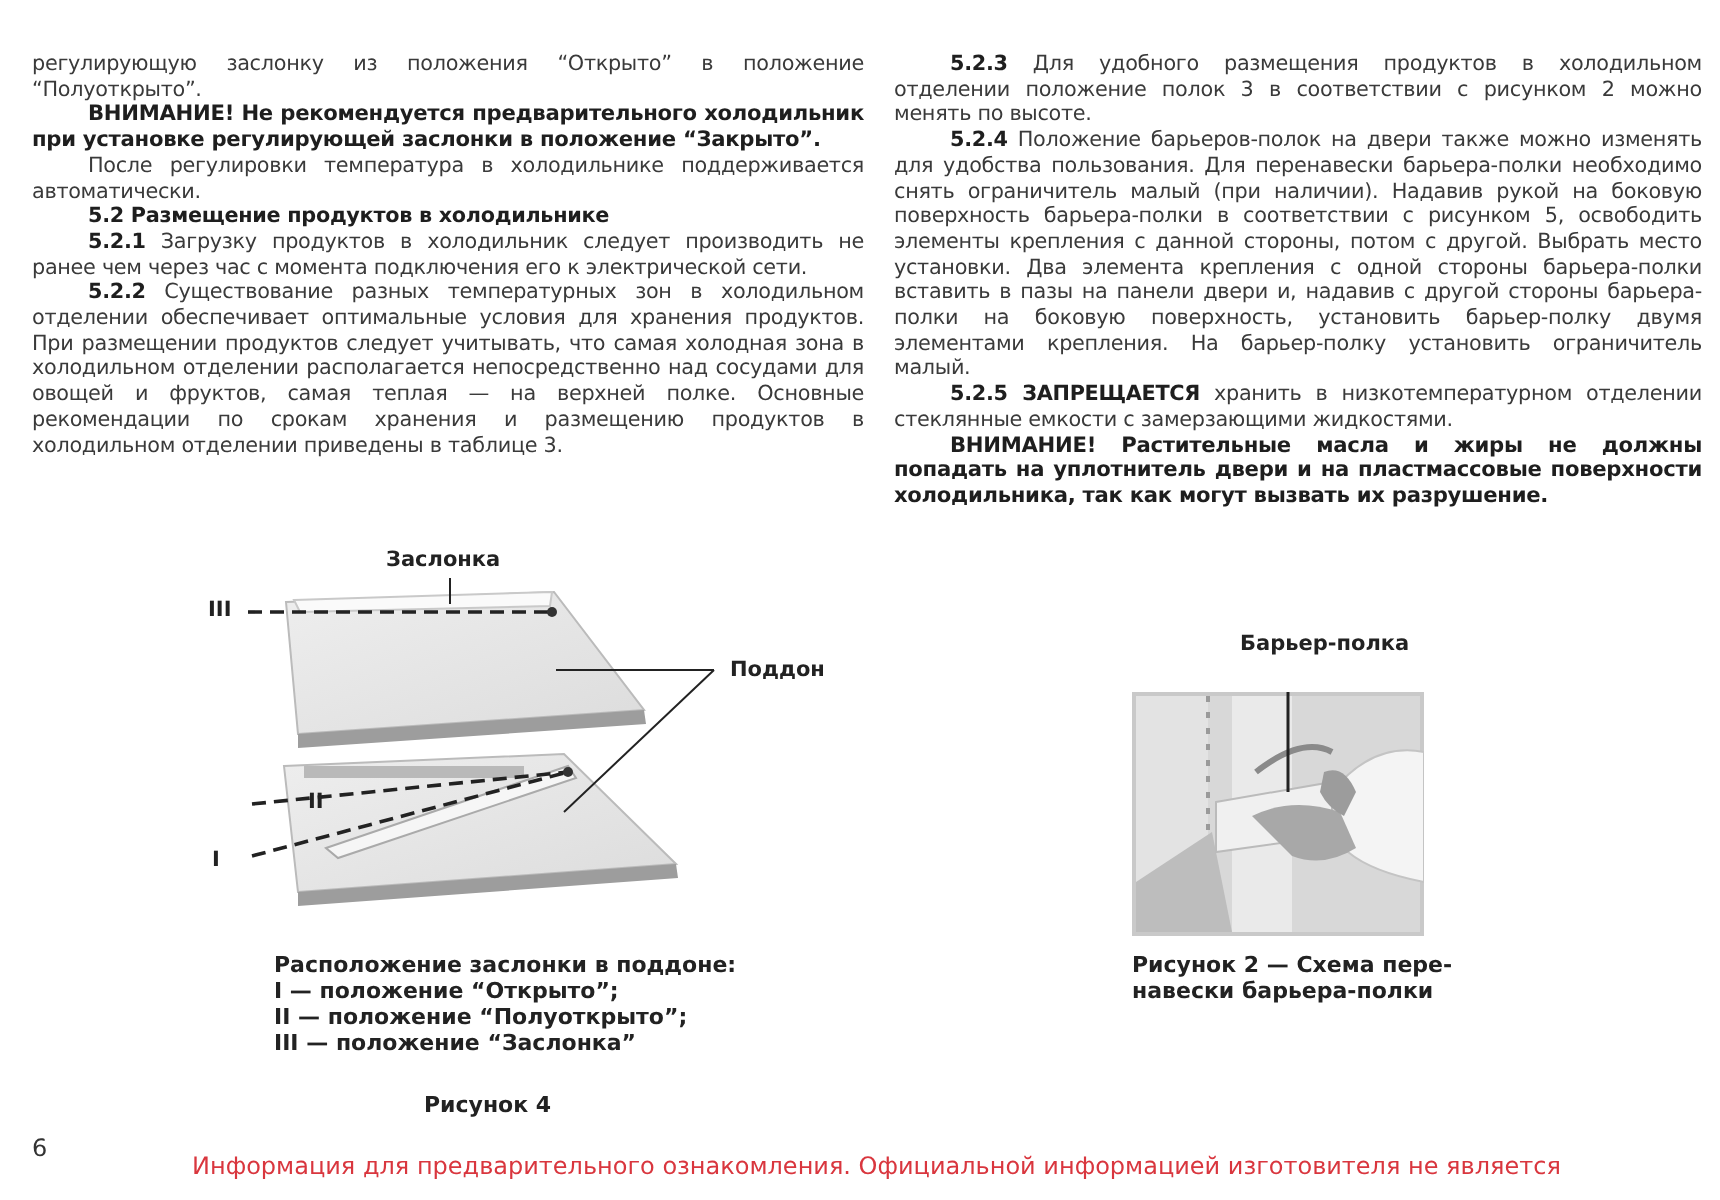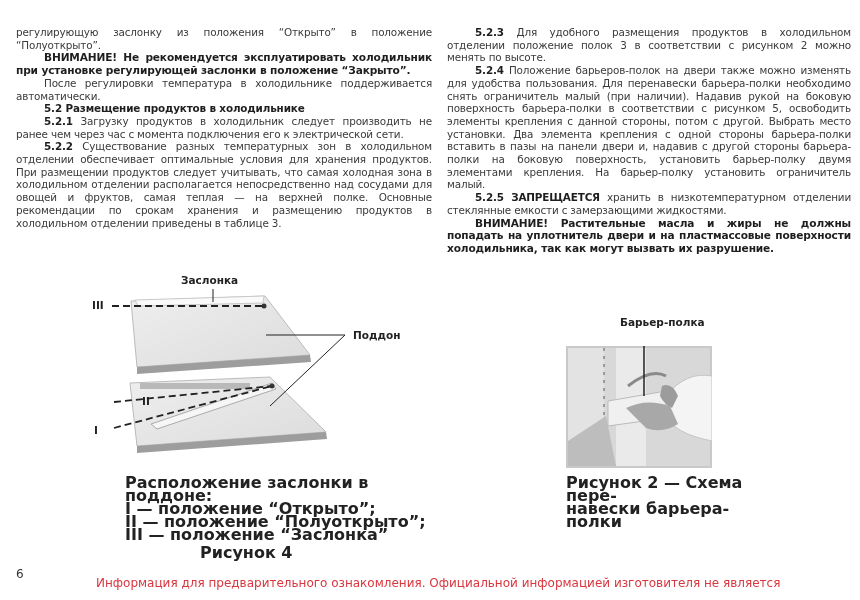--- a/index.html
+++ b/index.html
@@ -8,44 +8,44 @@
   .col { position: absolute; top: 26px; width: 416px; font-size: 10.4px; line-height: 12.7px; text-align: justify; letter-spacing: -0.15px; }
   .col.left { left: 16px; }
   .col.right { left: 447px; width: 404px; }
   .col p { margin: 0; }
   .ind { text-indent: 28px; }
   .b { font-weight: bold; color: #1e1e1e; }
   .h { font-weight: bold; color: #1e1e1e; text-indent: 28px; }
   .warn { font-weight: bold; color: #1e1e1e; font-size: 10.6px; }
   .fig { position: absolute; }
   .lbl { position: absolute; font-weight: bold; font-size: 10.5px; color: #222; white-space: nowrap; }
-  .cap { position: absolute; font-weight: bold; font-size: 16px; line-height: 13px; color: #222; }
+  .cap { position: absolute; font-weight: bold; font-size: 11px; line-height: 13px; color: #222; }
   .pagenum { position: absolute; left: 16px; top: 567px; font-size: 12px; color: #333; }
   .footer { position: absolute; left: 0; width: 860px; top: 576px; text-align: left; font-size: 12px; color: #d9363e; padding-left: 96px; }
 </style>
 </head>
 <body>
 
 <div class="col left">
   <p>регулирующую заслонку из положения “Открыто” в положение “Полуоткрыто”.</p>
-  <p class="ind warn">ВНИМАНИЕ! Не рекомендуется эксплуатировать холодильник при установке регулирующей заслонки в положение “Закрыто”.</p>
+  <p class="ind warn">ВНИМАНИЕ! Не рекомендуется предварительного холодильник при установке регулирующей заслонки в положение “Закрыто”.</p>
   <p class="ind">После регулировки температура в холодильнике поддерживается автоматически.</p>
   <p class="h">5.2 Размещение продуктов в холодильнике</p>
   <p class="ind"><span class="b">5.2.1</span><span> Загрузку продуктов в холодильник следует производить не ранее чем через час с момента подключения его к электрической сети.</span></p>
   <p class="ind"><span class="b">5.2.2</span><span> Существование разных температурных зон в холодильном отделении обеспечивает оптимальные условия для хранения продуктов. При размещении продуктов следует учитывать, что самая холодная зона в холодильном отделении располагается непосредственно над сосудами для овощей и фруктов, самая теплая — на верхней полке. Основные рекомендации по срокам хранения и размещению продуктов в холодильном отделении приведены в таблице 3.</span></p>
 </div>
 
 <div class="col right">
   <p class="ind"><span class="b">5.2.3</span><span> Для удобного размещения продуктов в холодильном отделении положение полок 3 в соответствии с рисунком 2 можно менять по высоте.</span></p>
   <p class="ind"><span class="b">5.2.4</span><span> Положение барьеров-полок на двери также можно изменять для удобства пользования. Для перенавески барьера-полки необходимо снять ограничитель малый (при наличии). Надавив рукой на боковую поверхность барьера-полки в соответствии с рисунком 5, освободить элементы крепления с данной стороны, потом с другой. Выбрать место установки. Два элемента крепления с одной стороны барьера-полки вставить в пазы на панели двери и, надавив с другой стороны барьера-полки на боковую поверхность, установить барьер-полку двумя элементами крепления. На барьер-полку установить ограничитель малый.</span></p>
   <p class="ind"><span class="b">5.2.5 ЗАПРЕЩАЕТСЯ</span><span> хранить в низкотемпературном отделении стеклянные емкости с замерзающими жидкостями.</span></p>
   <p class="ind warn">ВНИМАНИЕ! Растительные масла и жиры не должны попадать на уплотнитель двери и на пластмассовые поверхности холодильника, так как могут вызвать их разрушение.</p>
 </div>
 
-<div class="fig" style="left:0;top:0;width:430px;height:560px;">
+<div class="fig" style="left:12px;top:0;width:430px;height:560px;">
   <svg width="430" height="470" style="position:absolute;left:0;top:0;">
     <defs>
       <linearGradient id="top" x1="0" y1="0" x2="1" y2="1">
         <stop offset="0" stop-color="#eeeeee"></stop>
           <stop offset="1" stop-color="#dcdcdc"></stop>
       </linearGradient>
     </defs>
 
     <polygon points="132,302 268,294 268,370 132,364" fill="#000" opacity="0"></polygon>
     <polygon points="131,301 265,296 310,355 137,367" fill="url(#top)" stroke="#bbb" stroke-width="1"></polygon>

